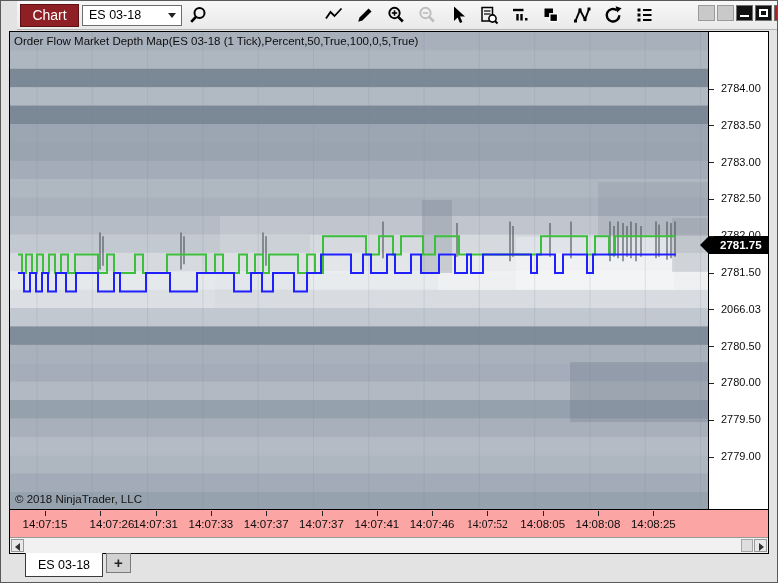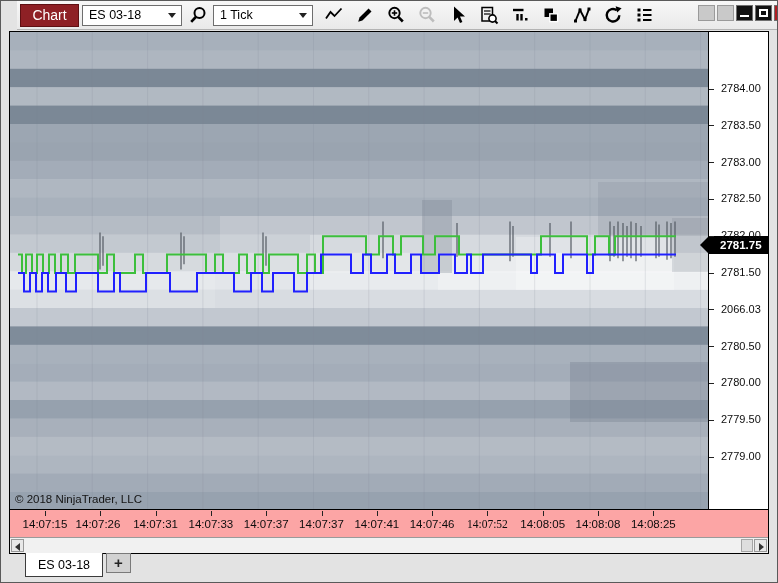--- a/index.html
+++ b/index.html
@@ -61,24 +61,20 @@
       <span class="combo-arrow"></span>
     </div>
 
     <button class="tbtn" style="left:169px;">
       <svg width="20" height="20" viewBox="0 0 20 20">
         <circle cx="11.5" cy="8" r="5" fill="none" stroke="#000" stroke-width="2"></circle>
         <line x1="7.8" y1="12" x2="3.2" y2="16.8" stroke="#000" stroke-width="2.6"></line>
       </svg>
     </button>
 
-    <div class="combo interval">
-      <span class="combo-text">1 Tick</span>
-      <span class="combo-arrow"></span>
-    </div>
 
     <div class="tool-icons">
       <button class="tbtn">
         <svg width="20" height="20" viewBox="0 0 20 20">
           <polyline points="2,13.5 6.5,7 10.5,11 17.5,3.5" fill="none" stroke="#000" stroke-width="1.8"></polyline>
         </svg>
       </button>
       <button class="tbtn">
         <svg width="20" height="20" viewBox="0 0 20 20">
           <path d="M3.2,16.8 L4.5,12.6 L13.6,3.5 L16.5,6.4 L7.4,15.5 Z" fill="#000"></path>
@@ -244,20 +240,21 @@
           <line x1="626" y1="191.0" x2="626" y2="229.3" stroke="#545a63" stroke-width="1.6" opacity="0.75"></line>
           <line x1="631" y1="193.9" x2="631" y2="224.8" stroke="#545a63" stroke-width="1.6" opacity="0.75"></line>
           <line x1="646" y1="189.5" x2="646" y2="226.3" stroke="#545a63" stroke-width="1.6" opacity="0.75"></line>
           <line x1="649" y1="192.5" x2="649" y2="224.8" stroke="#545a63" stroke-width="1.6" opacity="0.75"></line>
           <line x1="657" y1="189.5" x2="657" y2="227.8" stroke="#545a63" stroke-width="1.6" opacity="0.75"></line>
           <line x1="661" y1="191.0" x2="661" y2="226.3" stroke="#545a63" stroke-width="1.6" opacity="0.75"></line>
           <line x1="665" y1="189.5" x2="665" y2="224.8" stroke="#545a63" stroke-width="1.6" opacity="0.75"></line>
           <path d="M 8 222.6 H 12 V 241.0 H 16 V 222.6 H 22 V 241.0 H 27 V 222.6 H 33 V 241.0 H 39 V 222.6 H 45 V 241.0 H 51 V 222.6 H 58 V 241.0 H 65 V 222.6 H 88 V 241.0 H 97 V 222.6 H 104 V 241.0 H 125 V 222.6 H 133 V 241.0 H 157 V 222.6 H 196 V 241.0 H 205 V 222.6 H 213 V 241.0 H 229 V 222.6 H 237 V 241.0 H 245 V 222.6 H 253 V 241.0 H 259 V 222.6 H 288 V 241.0 H 297 V 222.6 H 305 V 241.0 H 313 V 204.2 H 356 V 222.6 H 369 V 204.2 H 383 V 222.6 H 391 V 204.2 H 413 V 222.6 H 425 V 204.2 H 449 V 222.6 H 531 V 204.2 H 577 V 222.6 H 585 V 204.2 H 599 V 222.6 H 605 V 204.2 H 666 V 204.2" fill="none" stroke="#3cbf3c" stroke-width="2"></path>
           <path d="M 8 241.0 H 14 V 259.4 H 20 V 241.0 H 26 V 259.4 H 32 V 241.0 H 38 V 259.4 H 46 V 241.0 H 56 V 259.4 H 66 V 241.0 H 88 V 259.4 H 104 V 241.0 H 110 V 259.4 H 136 V 241.0 H 160 V 259.4 H 187 V 241.0 H 224 V 259.4 H 241 V 241.0 H 252 V 259.4 H 263 V 241.0 H 284 V 259.4 H 297 V 241.0 H 311 V 222.6 H 341 V 241.0 H 353 V 222.6 H 361 V 241.0 H 377 V 222.6 H 385 V 241.0 H 401 V 222.6 H 411 V 241.0 H 429 V 222.6 H 445 V 241.0 H 457 V 222.6 H 461 V 241.0 H 473 V 222.6 H 521 V 241.0 H 527 V 222.6 H 545 V 241.0 H 553 V 222.6 H 577 V 241.0 H 583 V 222.6 H 666 V 222.6" fill="none" stroke="#2020ff" stroke-width="2"></path>
         </svg>
+      <div class="ind-label">Order Flow Market Depth Map(ES 03-18 (1 Tick),Percent,50,True,100,0,5,True)</div>
       <div class="copyright">© 2018 NinjaTrader, LLC</div>
     </div>
 
     <div class="price-axis" id="price-axis">
       <div class="cur-price" id="cur-price" style="top: 204px;">
         <span class="cur-arrow"></span>
         <span>2781.75</span>
       </div>
     <div class="p-tick" style="top: 56.54px;"></div>
         <span class="p-label" style="top: 50.04px;">2784.00</span>
@@ -280,21 +277,21 @@
         <div class="p-tick" style="top: 387.74px;"></div>
         <span class="p-label" style="top: 381.24px;">2779.50</span>
         <div class="p-tick" style="top: 424.54px;"></div>
         <span class="p-label" style="top: 418.04px;">2779.00</span>
       </div>
 
     <div class="time-axis" id="time-axis">
         <div class="t-tick" style="left: 35px;"></div>
         <span class="t-label" style="left: 5px;">14:07:15</span>
         <div class="t-tick" style="left: 90.3px;"></div>
-        <span class="t-label" style="left: 58px;">14:07:26</span>
+        <span class="t-label" style="left: 72px;">14:07:26</span>
         <div class="t-tick" style="left: 145.6px;"></div>
         <span class="t-label" style="left: 115.6px;">14:07:31</span>
         <div class="t-tick" style="left: 200.9px;"></div>
         <span class="t-label" style="left: 170.9px;">14:07:33</span>
         <div class="t-tick" style="left: 256.2px;"></div>
         <span class="t-label" style="left: 226.2px;">14:07:37</span>
         <div class="t-tick" style="left: 311.5px;"></div>
         <span class="t-label" style="left: 281.5px;">14:07:37</span>
         <div class="t-tick" style="left: 366.8px;"></div>
         <span class="t-label" style="left: 336.8px;">14:07:41</span>

